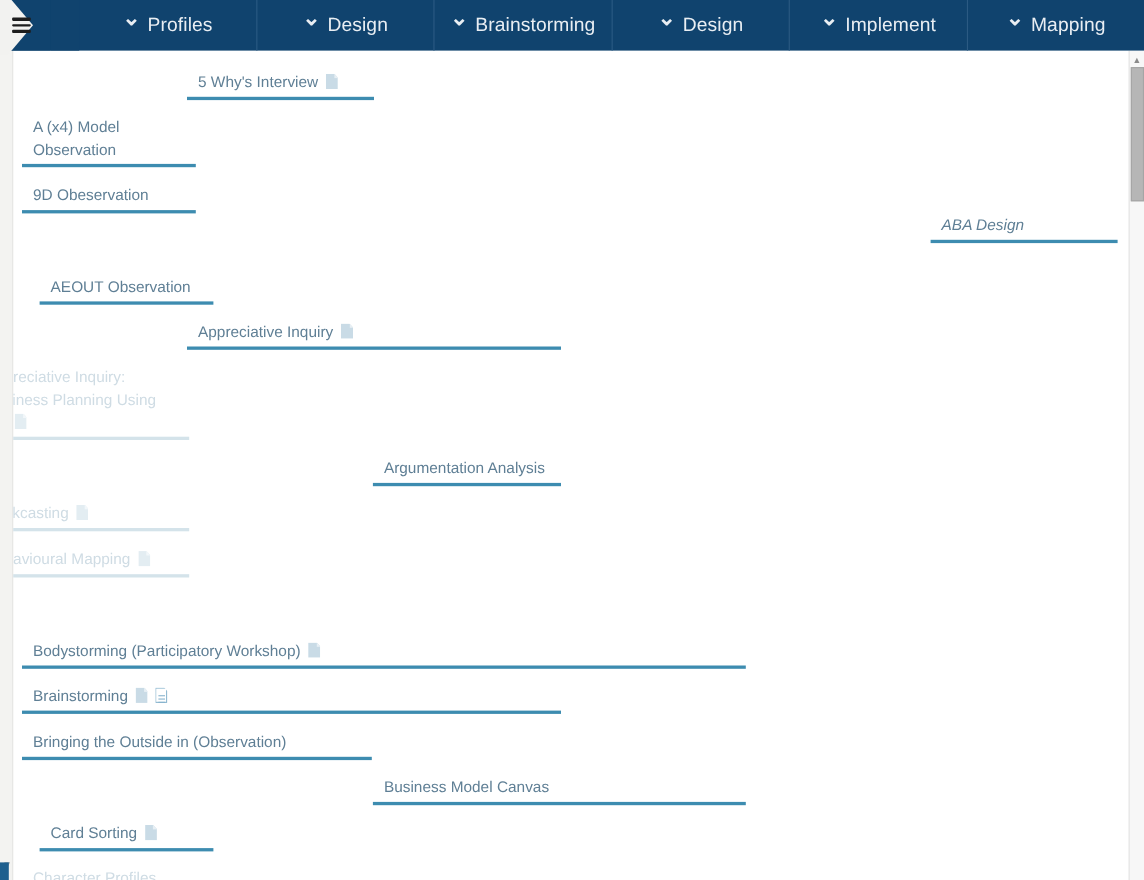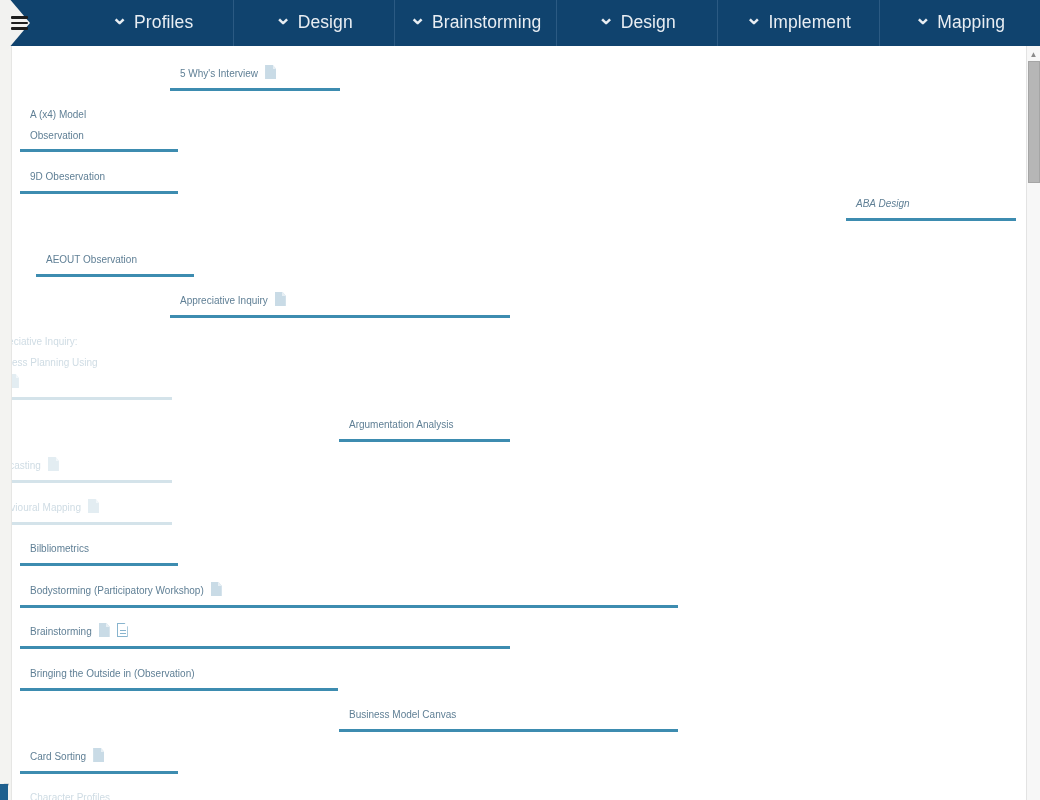--- a/index.html
+++ b/index.html
@@ -140,21 +140,21 @@
     overflow: hidden;
   }
 
   .entry {
     position: absolute;
     white-space: nowrap;
   }
   .entry .label {
     display: block;
     color: #5f7f95;
-    font-size: 10px;
+    font-size: 14px;
     line-height: 20.5px;
     padding-left: 10px;
     white-space: pre-line;
   }
   .entry .rule {
     display: block;
     height: 3px;
     background: #3d8cb0;
     margin-top: 3px;
   }
@@ -316,41 +316,37 @@
         <span class="rule" style="width: 171px;"></span>
       </div>
       <div class="entry faded" style="top: 410px; left: -35px;">
         <span class="label">Backcasting<span><span class="docicon filled"></span></span></span>
         <span class="rule" style="width: 195px;"></span>
       </div>
       <div class="entry faded" style="top: 452px; left: -35px;">
         <span class="label">Behavioural Mapping<span><span class="docicon filled"></span></span></span>
         <span class="rule" style="width: 195px;"></span>
       </div>
-      <div class="entry" style="top: 493px; left: 8px;">
-        <span class="label">Bilbliometrics<span></span></span>
-        <span class="rule" style="width: 158px;"></span>
-      </div>
       <div class="entry" style="top: 535px; left: 8px;">
         <span class="label">Bodystorming (Participatory Workshop)<span><span class="docicon filled"></span></span></span>
         <span class="rule" style="width: 658px;"></span>
       </div>
       <div class="entry" style="top: 576px; left: 8px;">
         <span class="label">Brainstorming<span><span class="docicon filled"></span><span class="docicon outline"></span></span></span>
         <span class="rule" style="width: 490px;"></span>
       </div>
       <div class="entry" style="top: 618px; left: 8px;">
         <span class="label">Bringing the Outside in (Observation)<span></span></span>
         <span class="rule" style="width: 318px;"></span>
       </div>
       <div class="entry" style="top: 659px; left: 327px;">
         <span class="label">Business Model Canvas<span></span></span>
         <span class="rule" style="width: 339px;"></span>
       </div>
-      <div class="entry" style="top: 701px; left: 8px;">
+      <div class="entry" style="top: 701px; left: 24px;">
         <span class="label">Card Sorting<span><span class="docicon filled"></span></span></span>
         <span class="rule" style="width: 158px;"></span>
       </div>
       <div class="entry faded" style="top: 742px; left: 8px;">
         <span class="label">Character Profiles<span></span></span>
       </div>
     </div>
 
   <div id="scrollbar">
     <div id="scroll-up-arrow">▲</div>

